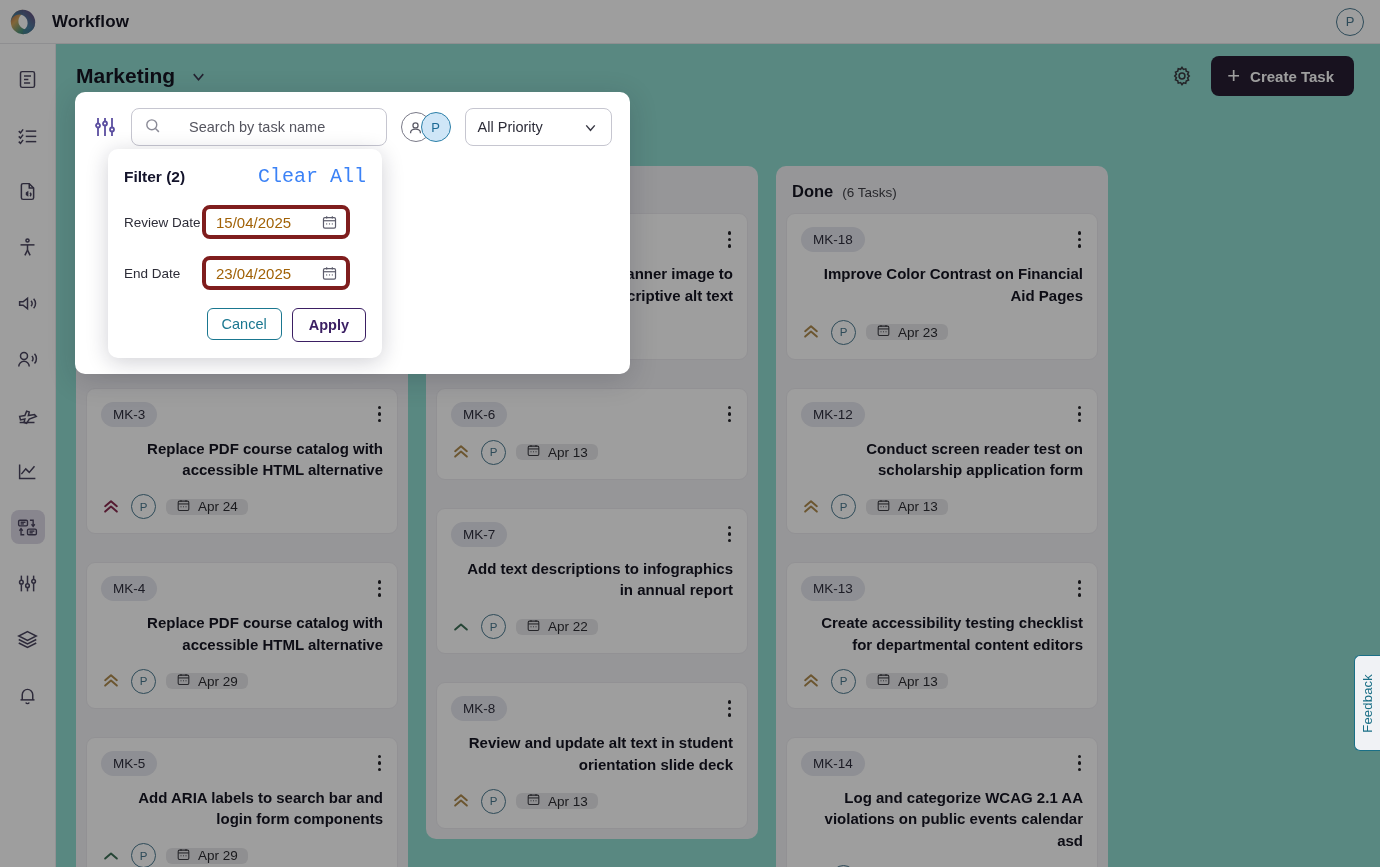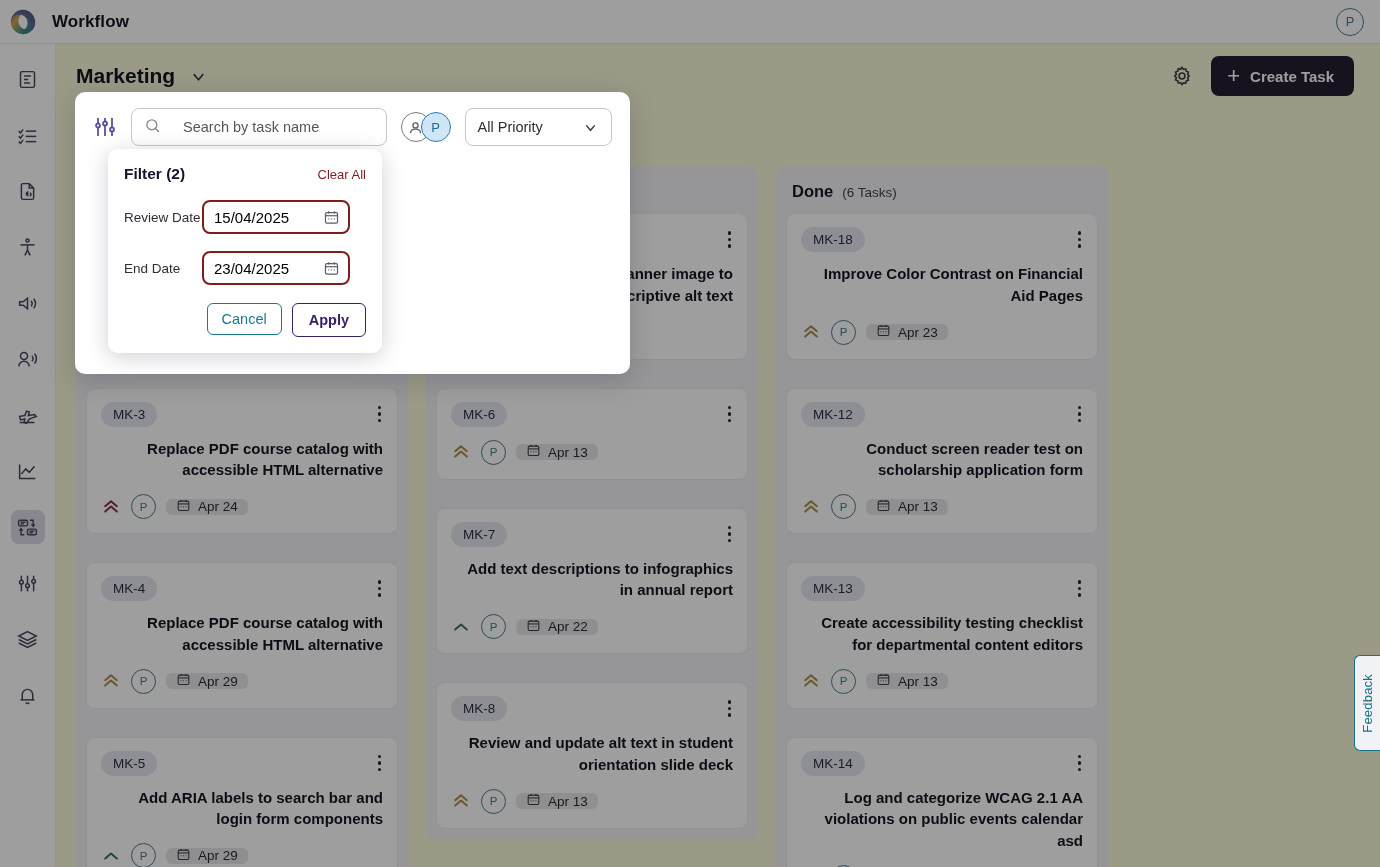--- a/index.html
+++ b/index.html
@@ -48,21 +48,21 @@
     width: 34px; height: 34px; border-radius: 8px;
     display: flex; align-items: center; justify-content: center;
     color: #4a4170;
   }
   .rail-item.active { background: #ddd6ee; }
   .rail-item svg { width: 21px; height: 21px; display:block; }
 
   
   .content {
     position: absolute; top: 44px; left: 56px; width: 1324px; height: 823px;
-    background: #fef9c3; overflow: hidden;
+    background: #5eead4; overflow: hidden;
   }
 
   .page-head {
     display: flex; align-items: center; padding: 14px 26px 8px 20px; height: 58px;
   }
   .board-name {
     font-size: 21px; font-weight: bold; color: #14142b;
   }
   .chev-btn { margin-left: 14px; color: #3b3560; display:flex; }
   .head-right { margin-left: auto; display: flex; align-items: center; gap: 18px; }
@@ -75,21 +75,21 @@
   .create-btn .plus { font-size: 22px; font-weight: 300; line-height: 1; }
 
   
   .toolbar-row {
     display: flex; align-items: center; gap: 14px;
     padding: 0 26px 0 20px; height: 58px;
   }
   .sliders-btn { color: #5b4ea0; display: flex; }
   .search-box {
     width: 268px; height: 38px; border: 1px solid #c6c6d0; border-radius: 8px;
-    display: flex; align-items: center; gap: 20px; padding: 0 12px; background: #fff;
+    display: flex; align-items: center; gap: 26px; padding: 0 12px; background: #fff;
   }
   .search-box input {
     border: none; outline: none; font-size: 14.5px; color: #3c3c46;
     font-family: inherit; width: 100%; background: transparent;
   }
   .search-box input::placeholder { color: #55555f; }
   .assignee-group { display: flex; align-items: center; }
   .assignee-group .a1 {
     width: 30px; height: 30px; border-radius: 50%; border: 1.5px solid #7a7a88;
     display: flex; align-items: center; justify-content: center; color: #5c5c68;
@@ -167,27 +167,27 @@
     padding: 16px 18px 0 18px;
   }
   .filter-panel {
     position: absolute; left: 33px; top: 57px; width: 274px;
     background: #ffffff; border-radius: 10px;
     box-shadow: 0 4px 22px rgba(20,20,43,.20);
     padding: 16px 16px 16px 16px;
   }
   .fp-head { display: flex; align-items: center; }
   .fp-title { font-size: 15.5px; font-weight: bold; color: #14142b; }
-  .fp-clear { margin-left: auto; font-size: 13px; color: #7f1d1d; }
+  .fp-clear { margin-left: auto; font-size: 20px; color: #3b82f6; font-family: Liberation Mono, monospace; }
   .fp-row { display: flex; align-items: center; margin-top: 17px; }
   .fp-label { font-size: 13.5px; color: #2d2d38; width: 78px; }
   .fp-input {
-    width: 148px; height: 34px; border: 2px solid #7f1d1d; border-radius: 8px;
+    width: 148px; height: 34px; border: 4px solid #7f1d1d; border-radius: 8px;
     display: flex; align-items: center; padding: 0 8px 0 10px;
-    font-size: 15px; color: #000000;
+    font-size: 15px; color: #a16207;
   }
   .fp-input .cal { margin-left: auto; color: #5c5c6b; display:flex; }
   .fp-input .cal svg { width: 17px; height: 17px; }
   .fp-actions { display: flex; justify-content: flex-end; gap: 10px; margin-top: 18px; }
   .btn-cancel {
     height: 32px; padding: 0 14px; border-radius: 6px;
     border: 1.7px solid #1a7790; color: #1a7790; background: #fff;
     font-size: 14.5px; font-family: inherit;
     display: flex; align-items: center;
   }

